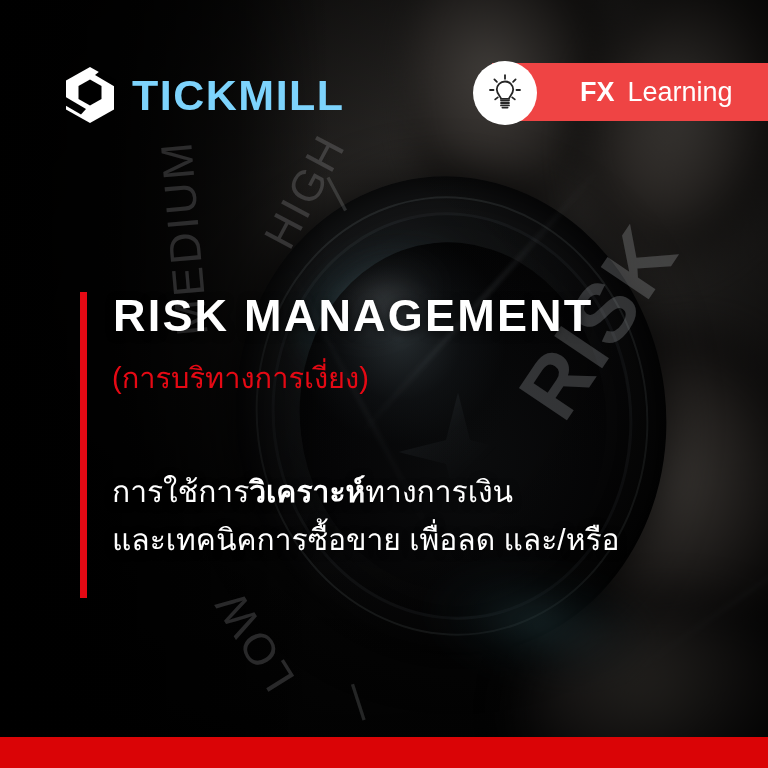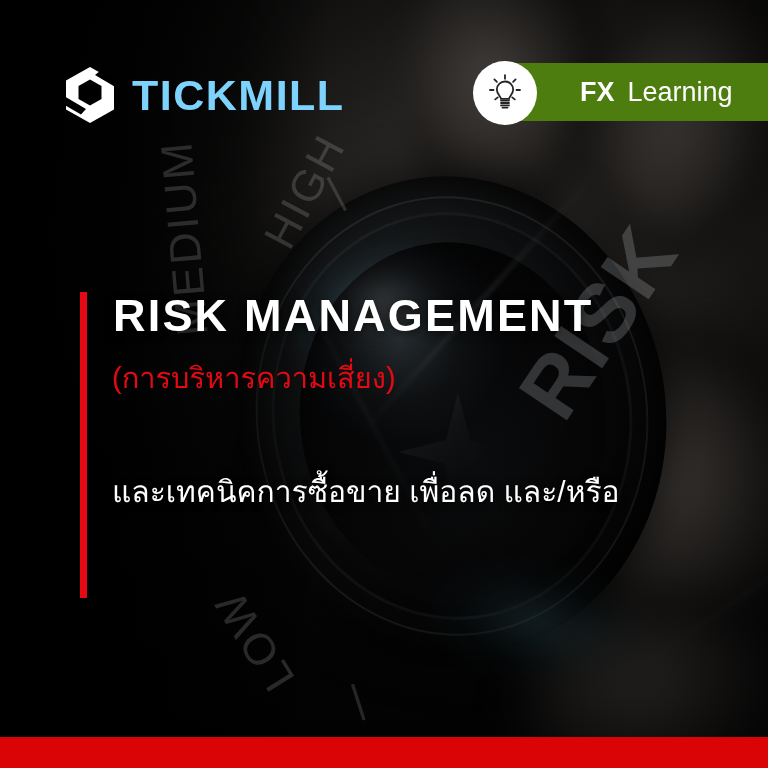--- a/index.html
+++ b/index.html
@@ -170,21 +170,21 @@
     font-size:43px;
     font-weight:700;
     letter-spacing:1.5px;
     line-height:1;
     font-family:"Liberation Sans", sans-serif;
   }
 
   .badge{
     position:absolute; left:492px; top:63px;
     width:276px; height:58px;
-    background:#4d7c0f;
+    background:#ef4444;
     display:flex; align-items:center;
   }
   .badge-text{
     margin-left:88px;
     color:#fff;
     font-size:27px;
     line-height:1;
     white-space:nowrap;
     font-family:"Liberation Sans", sans-serif;
   }
@@ -319,22 +319,23 @@
       </svg>
     </div>
   </div>
 
   <div class="content">
 
     <div class="accent-bar"></div>
 
     <div class="title">RISK MANAGEMENT</div>
 
-    <div class="subtitle">(การบริหารความเสี่ยง)</div>
+    <div class="subtitle">(การบริทางการเงี่ยง)</div>
 
     <div class="body">
+      <span class="line"><span>การใช้การ</span><b>วิเคราะห์</b><span>ทางการเงิน</span></span>
       <span class="line">และเทคนิคการซื้อขาย เพื่อลด และ/หรือ</span>
     </div>
   </div>
 
   <div class="bottom-strip"></div>
 
 </div>
 
 </body></html>

